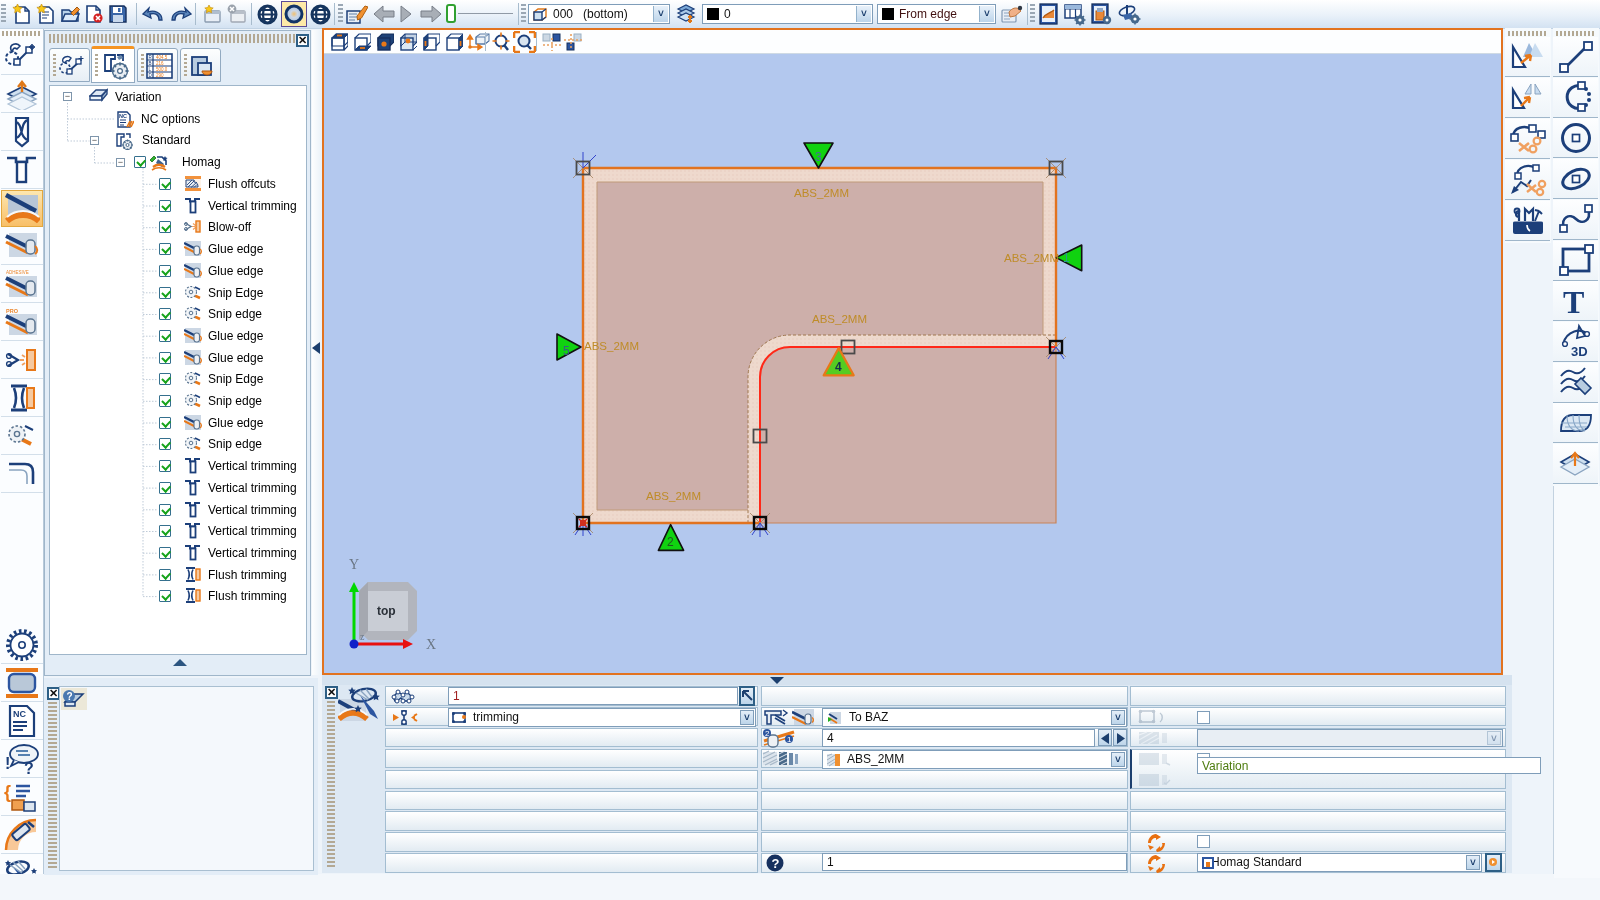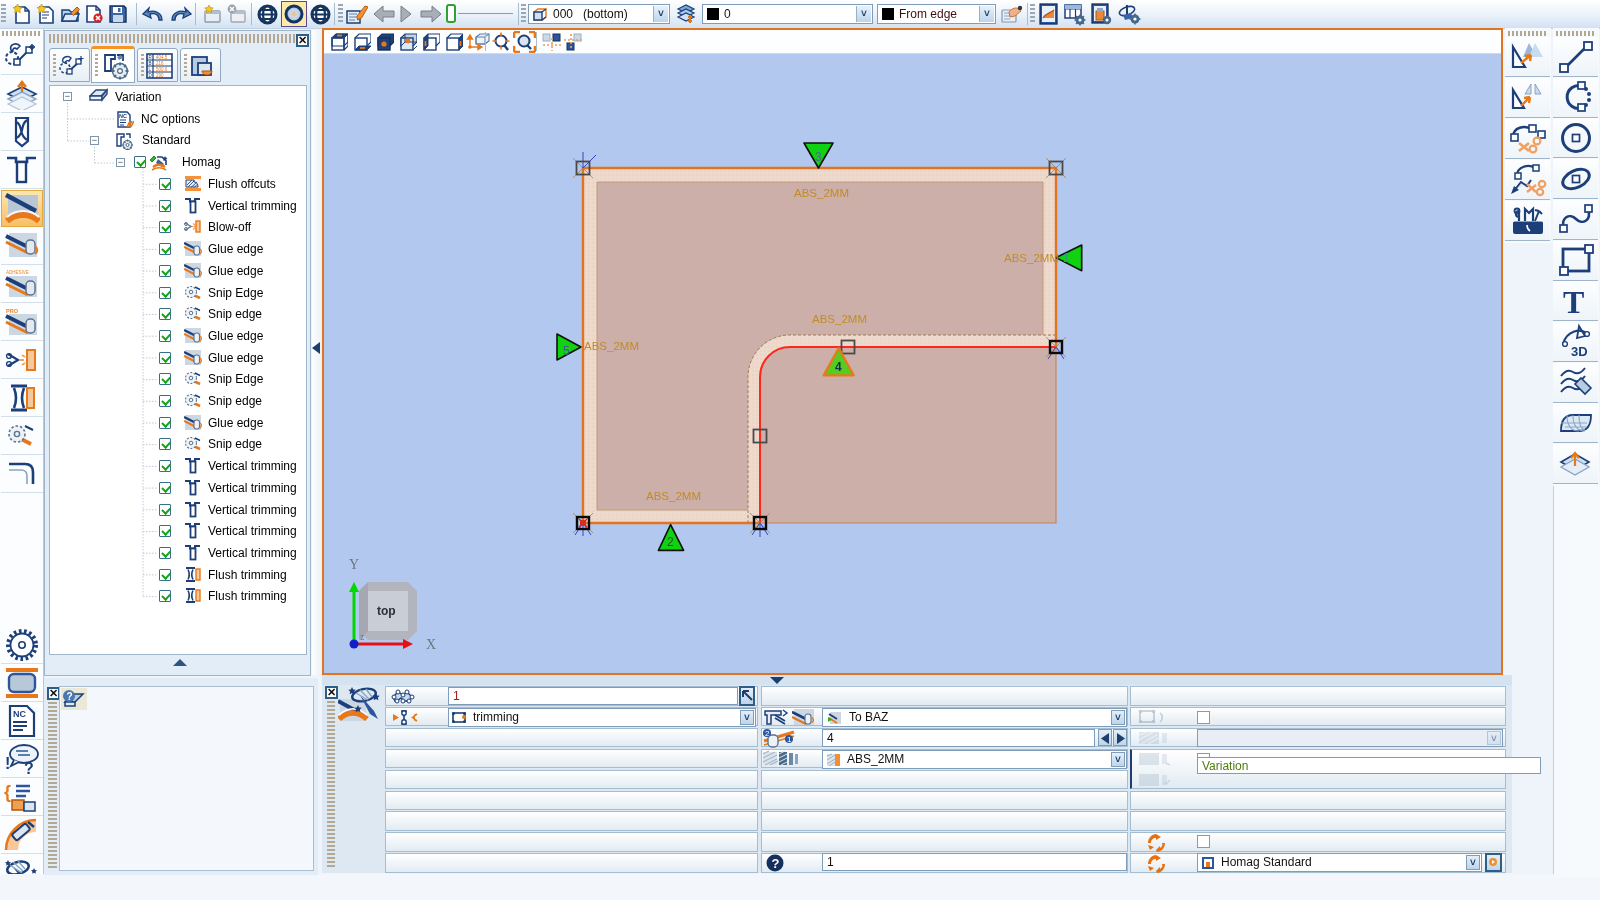--- a/index.html
+++ b/index.html
@@ -1198,21 +1198,21 @@
           <path d="M20 11c0 5-4 9-8 9l-1-2 4-4v2c2-1 3-3 2-5z"></path>
           <path d="M3 13l2 5 4-3z"></path>
         </g>
       </svg>
     <div class="inp" style="left:875px;top:168px;width:285px;height:19px">
       <svg class="abs" style="left:3px;top:2px" width="14" height="14">
           <rect x="1" y="1" width="12" height="12" fill="#2c55a0"></rect>
           <rect x="3" y="3" width="8" height="8" fill="#fff"></rect>
           <rect x="5" y="6" width="4" height="5" fill="#e87818"></rect>
         </svg>
-      <span style="margin-left:19px">Homag Standard</span>
+      <span style="margin-left:9px">Homag Standard</span>
       <div class="sbtn" style="right:1px;top:1px;width:14px;height:15px;font-size:10px;line-height:14px">˅</div>
     </div>
     <div class="sbtn" style="left:1163px;top:168px;width:17px;height:19px;border:2px solid #2d5f86">
         <svg width="11" height="11" style="margin:2px auto">
           <circle cx="5" cy="5" r="4" fill="#f09030"></circle>
           <path d="M4 3l3 2-3 2z" fill="#fff"></path>
         </svg>
       </div>
   </div>
   <div class="abs" style="left:1553px;top:486px;width:1px;height:392px;background:#c3d2e0"></div>

